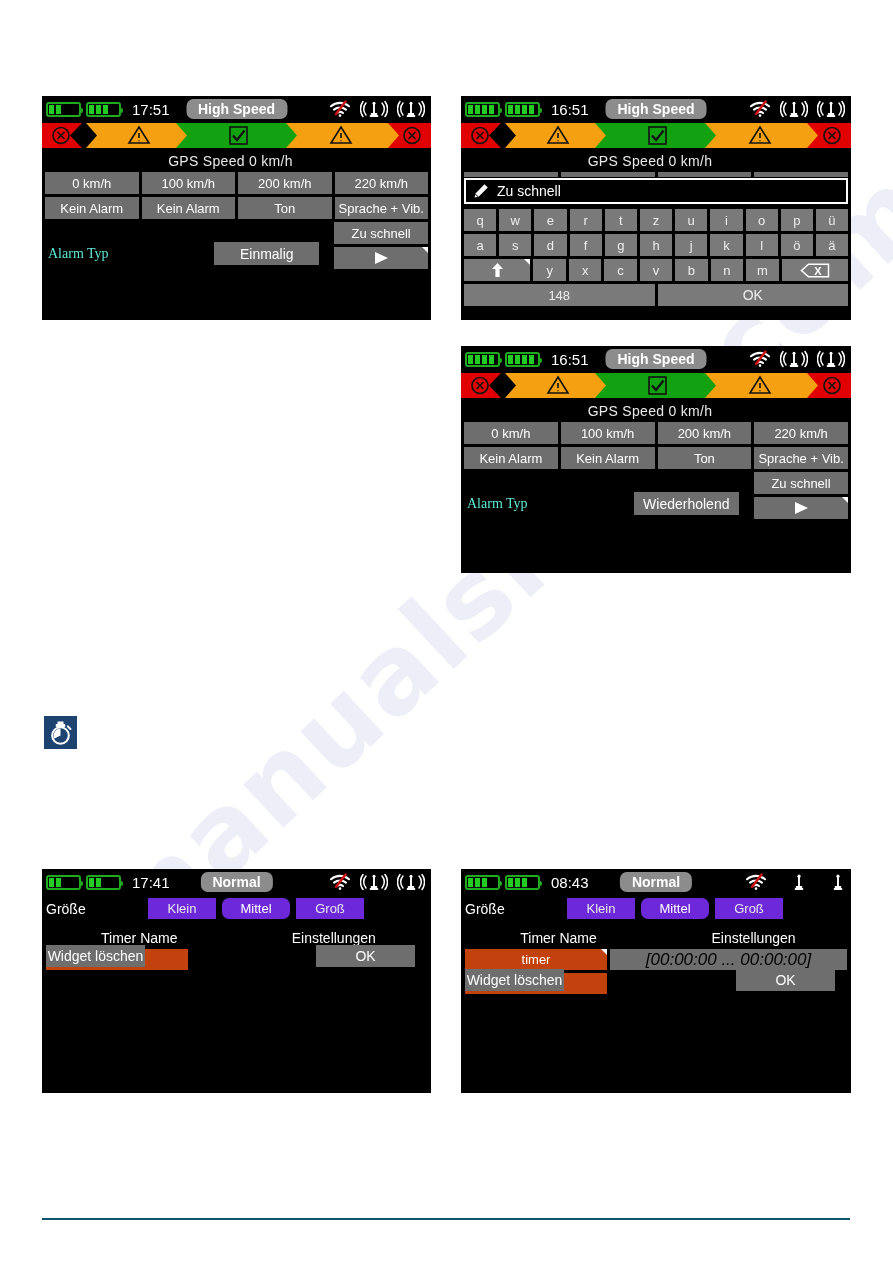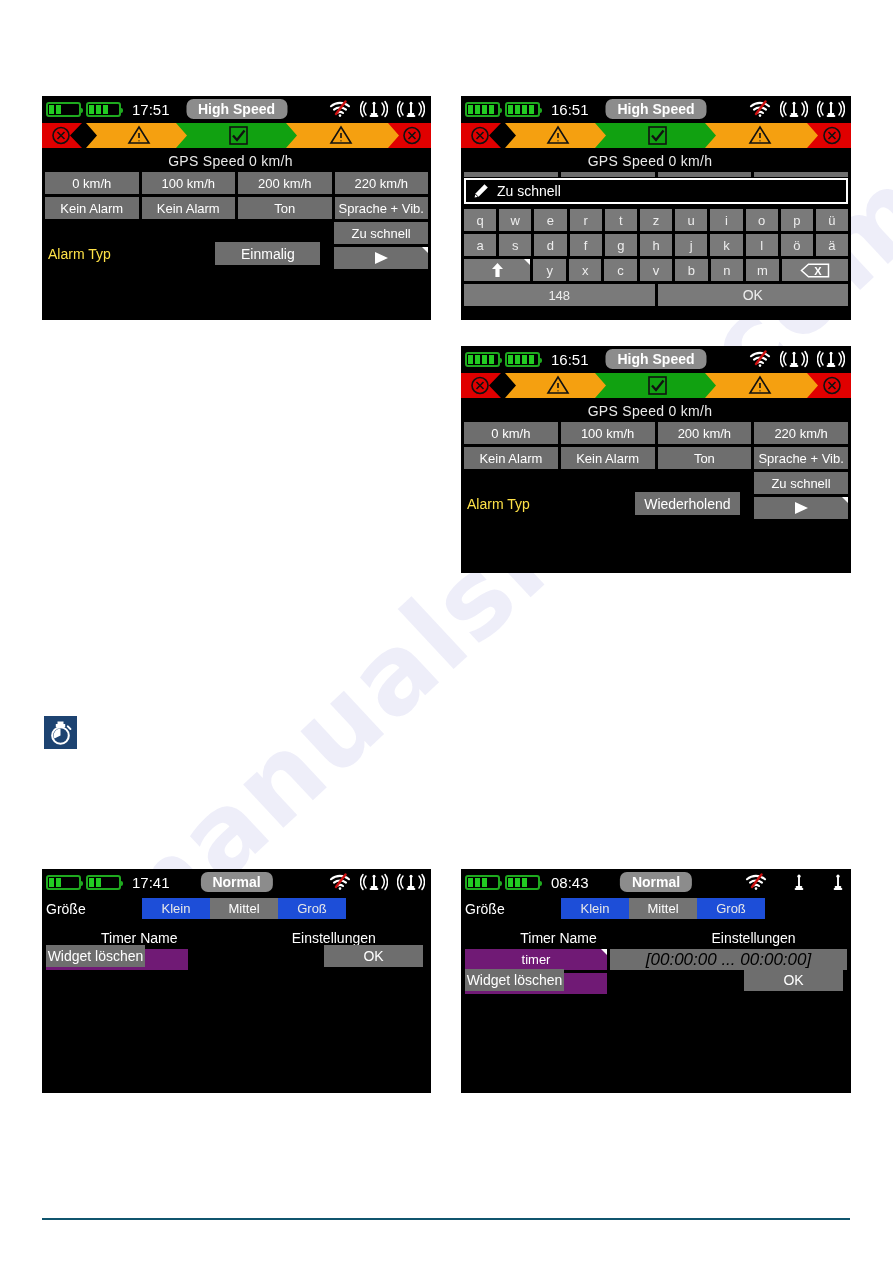--- a/index.html
+++ b/index.html
@@ -117,21 +117,21 @@
   .corner{position:relative;}
   .corner:after{
     content:"";position:absolute;right:0;top:0;
     border-top:6px solid #fff;border-left:6px solid transparent;
   }
   .playbtn svg{display:block;}
   .alarmrow{
     position:absolute;left:0;right:0;bottom:4px;
     display:flex;align-items:center;padding:0 6px;box-sizing:border-box;
   }
-  .alarmrow .lbl{font-size:14px;color:#fde047;}
+  .alarmrow .lbl{font-size:14px;color:#5eead4;font-family:Liberation Serif, serif;}
   .alarmrow .btn{margin-left:auto;margin-right:auto;width:105px;height:23px;font-size:14px;}
 
   
   .kb-input{
     position:absolute;left:3px;right:3px;top:0;height:26px;
     background:#000;border:2px solid #fff;box-sizing:border-box;
     display:flex;align-items:center;padding-left:7px;gap:8px;
   }
   .kb-input .txt{font-size:14px;color:#fff;}
   .kbrow{display:flex;gap:3px;padding:0 3px;margin-top:3px;}
@@ -147,41 +147,41 @@
   .key.shift{flex:2.05;position:relative;}
   .key.bsp{flex:2.05;}
   .ghostbar{
     display:flex;gap:3px;padding:0 3px;
   }
   .ghostbar div{flex:1;height:5px;background:#6e6e6e;}
 
   
   .sizerow{
     display:flex;align-items:center;height:23px;margin-top:2px;padding:0 4px;
-    box-sizing:border-box;gap:0;
+    box-sizing:border-box;gap:6px;
   }
   .sizerow .lbl{font-size:14px;color:#fff;width:96px;flex:none;}
   .sizerow .sbtn{
-    background:#1d4ed8;color:#e8e8e8;font-size:13px;height:21px;width:68px;
+    background:#6d28d9;color:#e8e8e8;font-size:13px;height:21px;width:68px;
     display:flex;align-items:center;justify-content:center;flex:none;
   }
-  .sizerow .sbtn.sel{background:#737373;color:#fff;}
+  .sizerow .sbtn.sel{background:#6d28d9;color:#fff;border-radius:7px;}
   .hdrrow{display:flex;margin-top:10px;}
   .hdrrow .h{flex:1;text-align:center;font-size:14px;color:#fff;}
   .tmrow{display:flex;gap:3px;padding:0 4px;margin-top:3px;box-sizing:border-box;}
   .tmrow .namebtn{
-    background:#701a75;color:#fff;font-size:13px;height:21px;width:142px;flex:none;
+    background:#c2410c;color:#fff;font-size:13px;height:21px;width:142px;flex:none;
     display:flex;align-items:center;justify-content:center;position:relative;
   }
   .tmrow .setbtn{
     background:#6e6e6e;color:#000000;font-size:17px;height:21px;flex:1;
     display:flex;align-items:center;justify-content:center;font-style:italic;
   }
   .footrow{
-    position:absolute;left:0;right:4px;bottom:3px;display:flex;padding:0 4px;
+    position:absolute;left:0;right:12px;bottom:3px;display:flex;padding:0 4px;
     box-sizing:border-box;
     margin-top:12px;
   }
   .footrow .fbtn{
     background:#6e6e6e;color:#fff;font-size:14px;height:22px;
     display:flex;align-items:center;justify-content:center;
   }
   .footrow .del{width:99px;}
   .footrow .ok{width:99px;margin-left:auto;}
 

